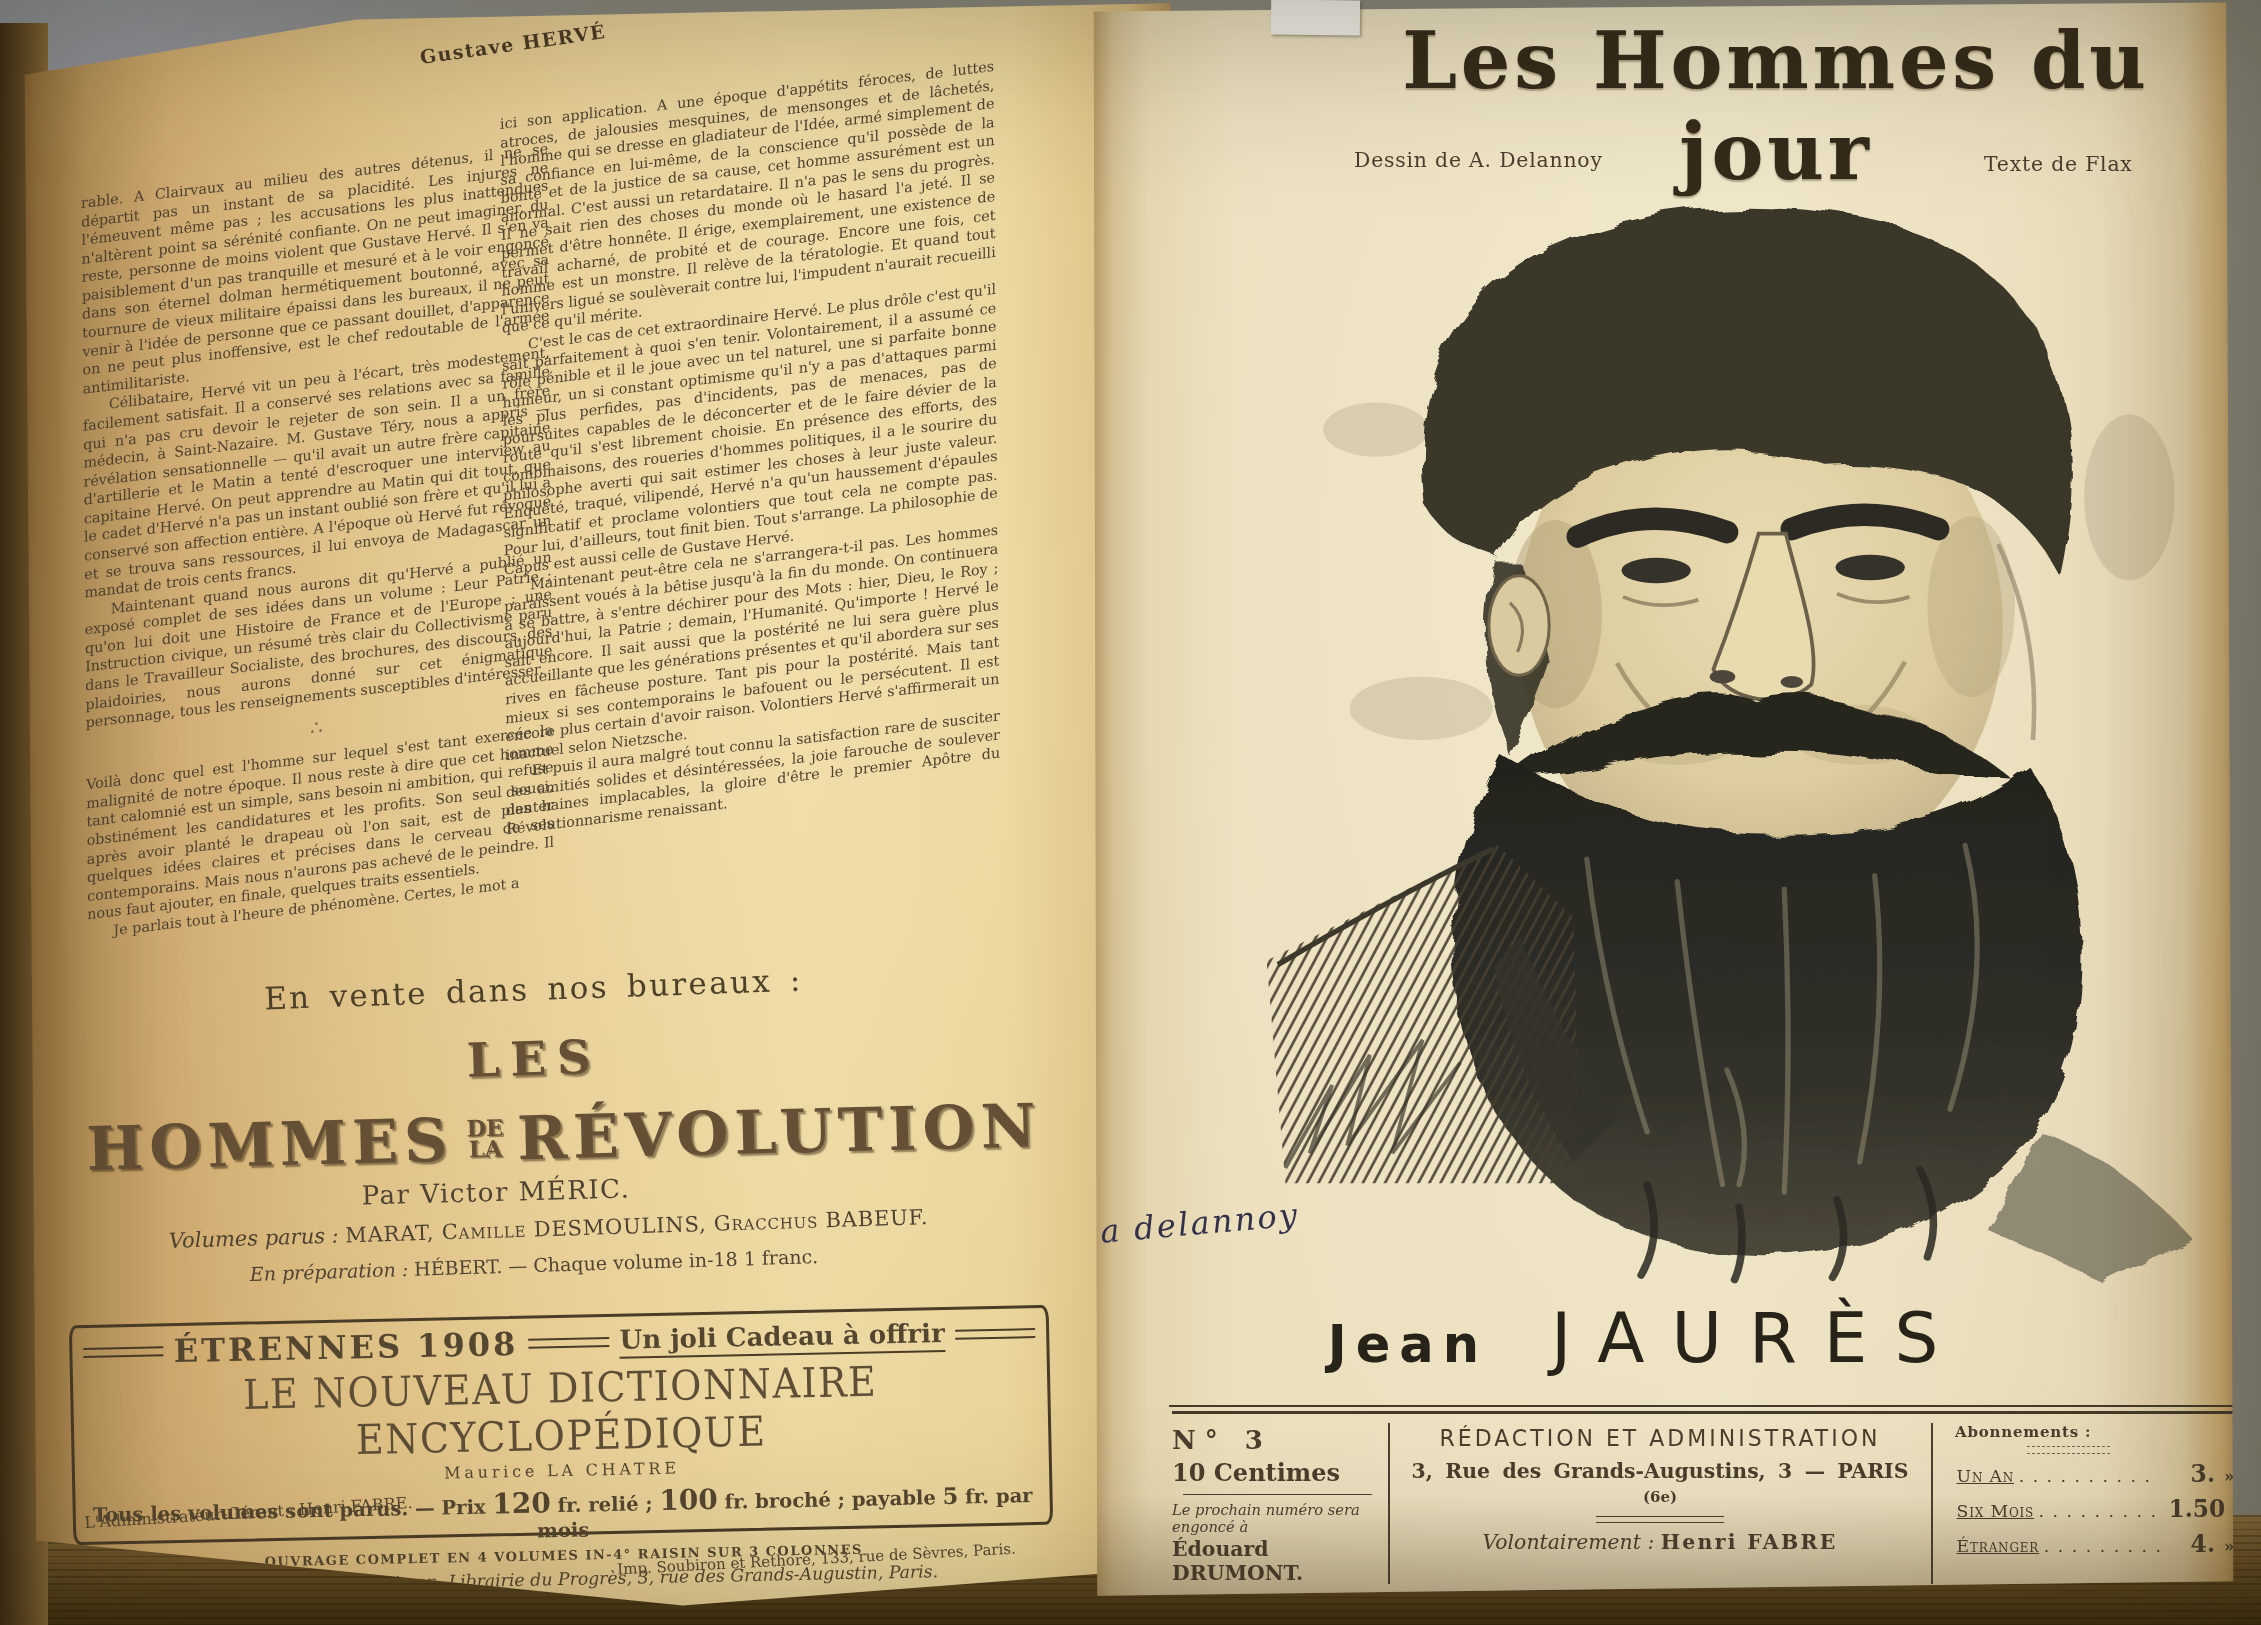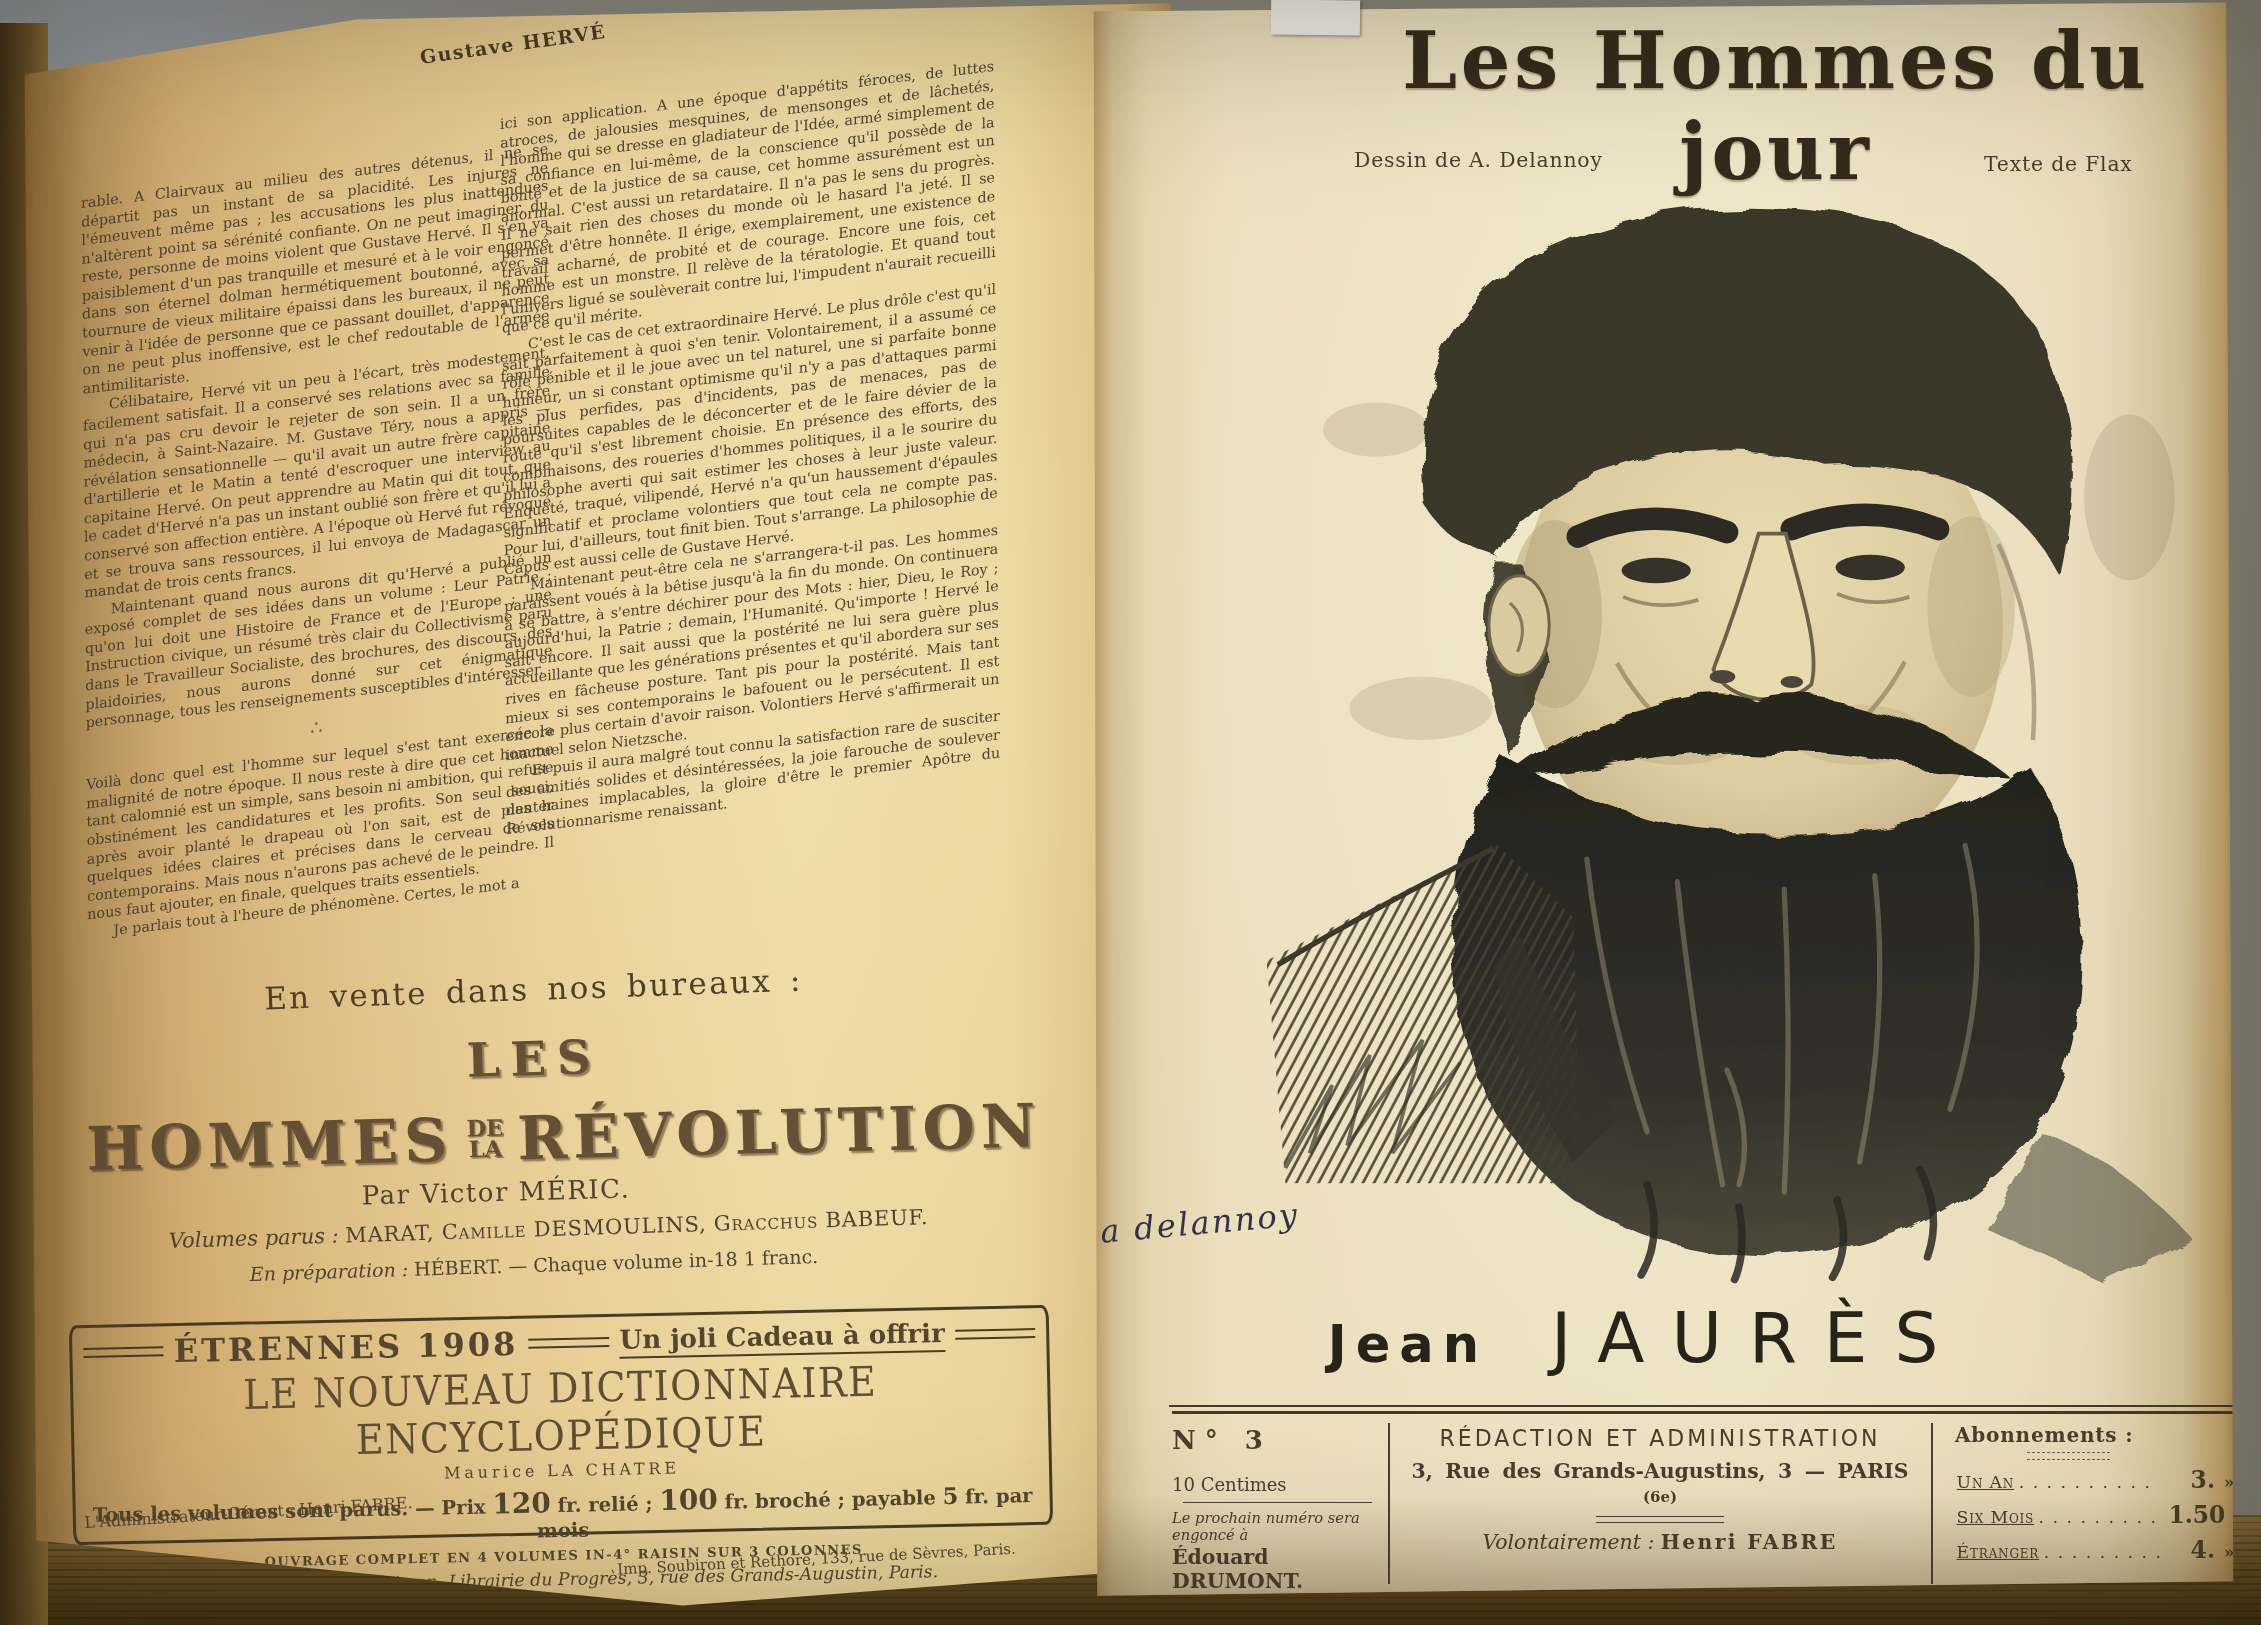--- a/index.html
+++ b/index.html
@@ -94,35 +94,35 @@
   .caption .jaures{font-size:69px;font-weight:normal;letter-spacing:27px;}
   .infobox{position:absolute;left:83px;top:1411px;width:1079px;height:177px;
     border-top:3.8px solid #443a28;color:#4a3e2c;}
   .infobox::before{content:"";position:absolute;top:-9px;left:-3px;right:-3px;
     border-top:2.3px solid #443a28;}
   .ib-div{position:absolute;top:9px;bottom:7.5px;width:2.3px;background:#4a4030;}
   .d1{left:216px;} .d2{left:759px;}
   .ib-col{position:absolute;top:0;}
   .ib-c1{left:0;width:211px;}
   .ib-c1 .no{font-size:26px;font-weight:bold;letter-spacing:9px;margin-top:10.6px;}
-  .ib-c1 .price{font-size:18px;font-weight:normal;margin-top:19px;}
+  .ib-c1 .price{font-size:24px;font-weight:bold;margin-top:3px;}
   .c1rule{width:90%;margin:7.5px auto 6px auto;border-top:1.9px solid #4a4030;}
   .nextnote{font-size:14.7px;font-style:italic;}
   .nextname{font-size:20.4px;font-weight:bold;margin-top:2.3px;}
   .ib-c2{left:219px;width:538px;text-align:center;}
   .ib-c2 .red{font-family:"DejaVu Sans",sans-serif;font-size:22px;letter-spacing:3px;
     margin-top:12px;transform:scaleY(1.05);}
   .ib-c2 .addr{font-size:20.4px;font-weight:bold;word-spacing:5.3px;margin-top:7.5px;}
   .arr{font-size:15px;}
   .dbl{width:128px;height:5.3px;margin:9px auto 7.5px auto;
     border-top:1.5px solid #4a4030;border-bottom:1.5px solid #4a4030;}
   .admin{font-size:20.4px;}
   .admin .sc{letter-spacing:2.3px;font-weight:bold;font-style:normal;}
   .ib-c3{left:765px;width:314px;}
-  .abo{font-size:20px;font-weight:bold;margin:9px 0 0 18px;letter-spacing:0.8px;}
+  .abo{font-size:15px;font-weight:bold;margin:9px 0 0 18px;letter-spacing:0.8px;}
   .squig{width:83px;height:6px;margin:4.5px 0 1.5px 90px;opacity:.75;
     border-top:1.5px dashed #4a4030;border-bottom:1.5px dashed #4a4030;}
   .rate{display:flex;align-items:baseline;font-size:17.3px;margin:6.8px 16.6px 0 19.6px;}
   .rl{font-variant:small-caps;letter-spacing:0.8px;text-decoration:underline;}
   .rd{flex:1;overflow:hidden;white-space:nowrap;padding:0 4.5px;letter-spacing:1.5px;}
   .rv{font-weight:bold;font-size:23.4px;}
   .rs{margin-left:9px;font-weight:bold;font-size:16.6px;}
   .white-slip{position:absolute;left:1271px;top:0;width:89px;height:35px;
     background:#f2f1ea;box-shadow:1.5px 1.5px 3px rgba(40,30,10,.4);transform:rotate(.6deg);z-index:40;}
 </style>

